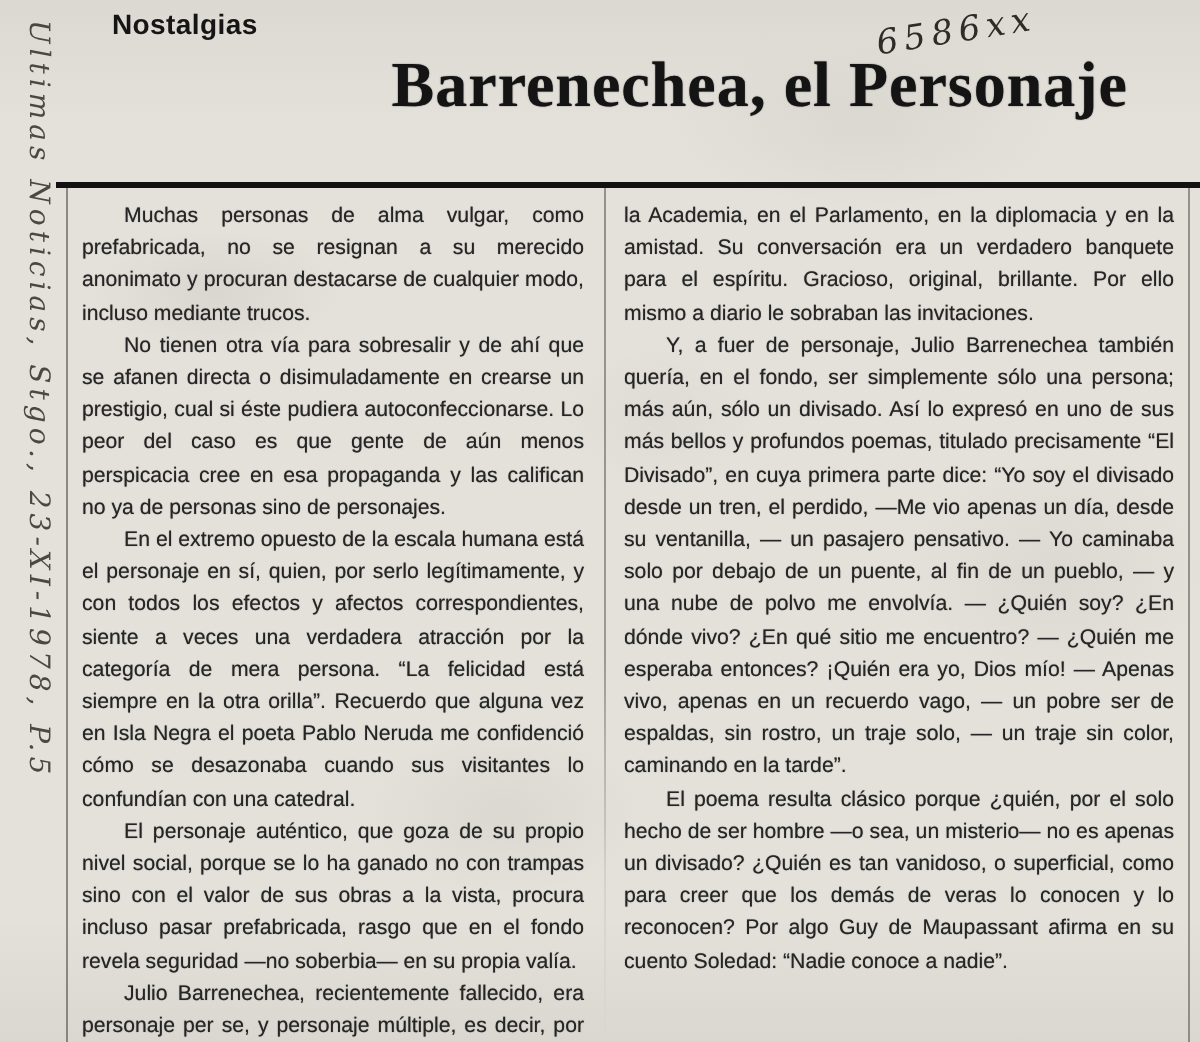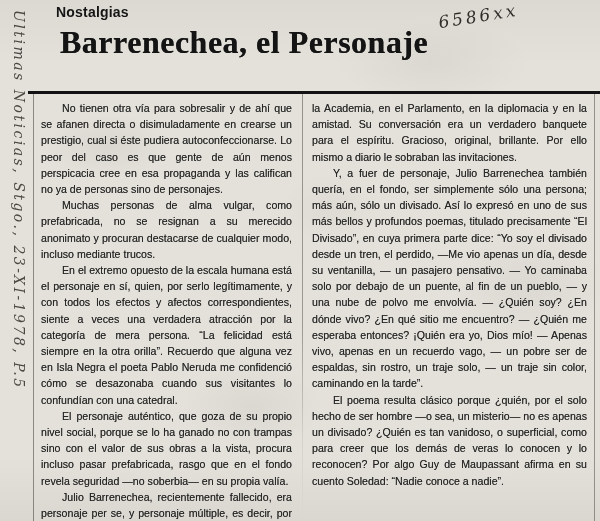--- a/index.html
+++ b/index.html
@@ -32,21 +32,21 @@
     transform:rotate(-9deg);
     font-family:"DejaVu Serif", serif;font-style:italic;
     font-size:17px;letter-spacing:3px;color:#2e2c28;
   }
   .kicker{
     position:absolute;left:56px;top:4px;
     font-weight:bold;font-size:14px;letter-spacing:.2px;color:#151515;
   }
   .headline{
     position:absolute;left:60px;right:36px;top:24px;margin:0;
-    text-align:left;
+    text-align:right;
     font-family:"Liberation Serif", serif;
     font-weight:bold;font-size:32px;letter-spacing:.5px;color:#141414;
     text-shadow:0 0 .6px rgba(20,20,20,.8);
   }
   .byline{
     position:absolute;right:10px;top:74px;
     font-weight:bold;font-size:12.5px;letter-spacing:.4px;color:#151515;
   }
   .top-rule{
     position:absolute;left:28px;right:0;top:91px;height:3px;
@@ -87,22 +87,22 @@
 
   <div class="kicker">Nostalgias</div>
 
   <h1 class="headline">Barrenechea, el Personaje</h1>
 
 
   <div class="top-rule"></div>
 
   <div class="text-block">
     <div class="col col-left">
+        <p class="para">Muchas personas de alma vulgar, como prefabricada, no se resignan a su merecido anonimato y procuran destacarse de cualquier modo, incluso mediante trucos.</p>
         <p class="para">No tienen otra vía para sobresalir y de ahí que se afanen directa o disimuladamente en crearse un prestigio, cual si éste pudiera autoconfeccionarse. Lo peor del caso es que gente de aún menos perspicacia cree en esa propaganda y las califican no ya de personas sino de personajes.</p>
-        <p class="para">Muchas personas de alma vulgar, como prefabricada, no se resignan a su merecido anonimato y procuran destacarse de cualquier modo, incluso mediante trucos.</p>
         <p class="para">En el extremo opuesto de la escala humana está el personaje en sí, quien, por serlo legítimamente, y con todos los efectos y afectos correspondientes, siente a veces una verdadera atracción por la categoría de mera persona. “La felicidad está siempre en la otra orilla”. Recuerdo que alguna vez en Isla Negra el poeta Pablo Neruda me confidenció cómo se desazonaba cuando sus visitantes lo confundían con una catedral.</p>
         <p class="para">El personaje auténtico, que goza de su propio nivel social, porque se lo ha ganado no con trampas sino con el valor de sus obras a la vista, procura incluso pasar prefabricada, rasgo que en el fondo revela seguridad —no soberbia— en su propia valía.</p>
         <p class="para">Julio Barrenechea, recientemente fallecido, era personaje per se, y personaje múltiple, es decir, por varios méritos. Sobresalió en la poesía, en</p>
       </div>
     <div class="col col-right">
         <p class="para">la Academia, en el Parlamento, en la diplomacia y en la amistad. Su conversación era un verdadero banquete para el espíritu. Gracioso, original, brillante. Por ello mismo a diario le sobraban las invitaciones.</p>
         <p class="para">Y, a fuer de personaje, Julio Barrenechea también quería, en el fondo, ser simplemente sólo una persona; más aún, sólo un divisado. Así lo expresó en uno de sus más bellos y profundos poemas, titulado precisamente “El Divisado”, en cuya primera parte dice: “Yo soy el divisado desde un tren, el perdido, —Me vio apenas un día, desde su ventanilla, — un pasajero pensativo. — Yo caminaba solo por debajo de un puente, al fin de un pueblo, — y una nube de polvo me envolvía. — ¿Quién soy? ¿En dónde vivo? ¿En qué sitio me encuentro? — ¿Quién me esperaba entonces? ¡Quién era yo, Dios mío! — Apenas vivo, apenas en un recuerdo vago, — un pobre ser de espaldas, sin rostro, un traje solo, — un traje sin color, caminando en la tarde”.</p>
         <p class="para">El poema resulta clásico porque ¿quién, por el solo hecho de ser hombre —o sea, un misterio— no es apenas un divisado? ¿Quién es tan vanidoso, o superficial, como para creer que los demás de veras lo conocen y lo reconocen? Por algo Guy de Maupassant afirma en su cuento Soledad: “Nadie conoce a nadie”.</p>
       </div>
     <div class="col-divider"></div>

